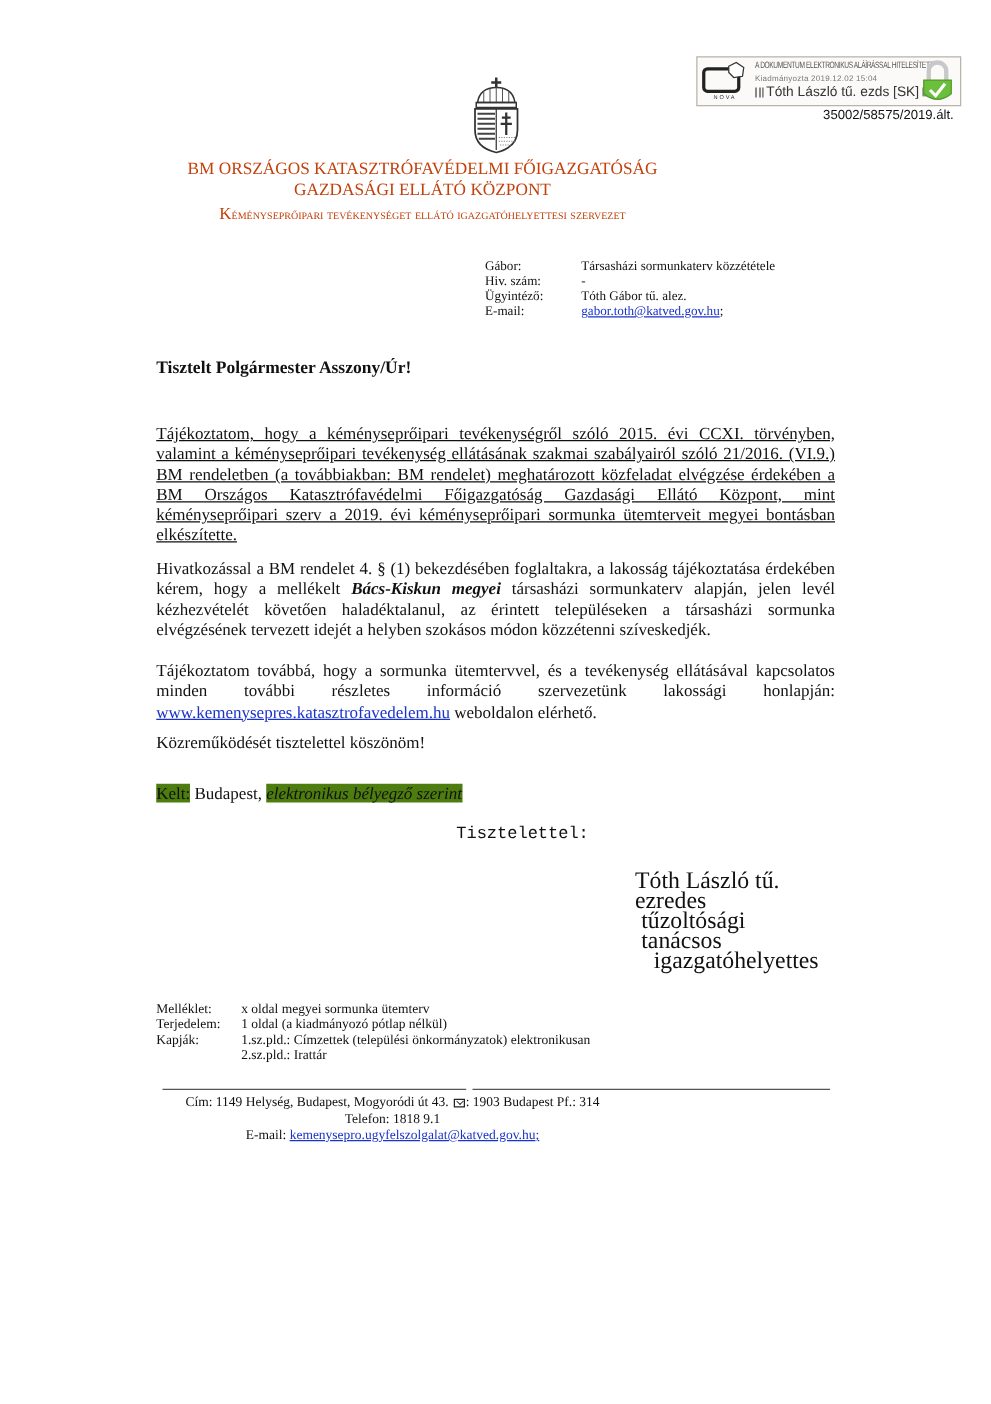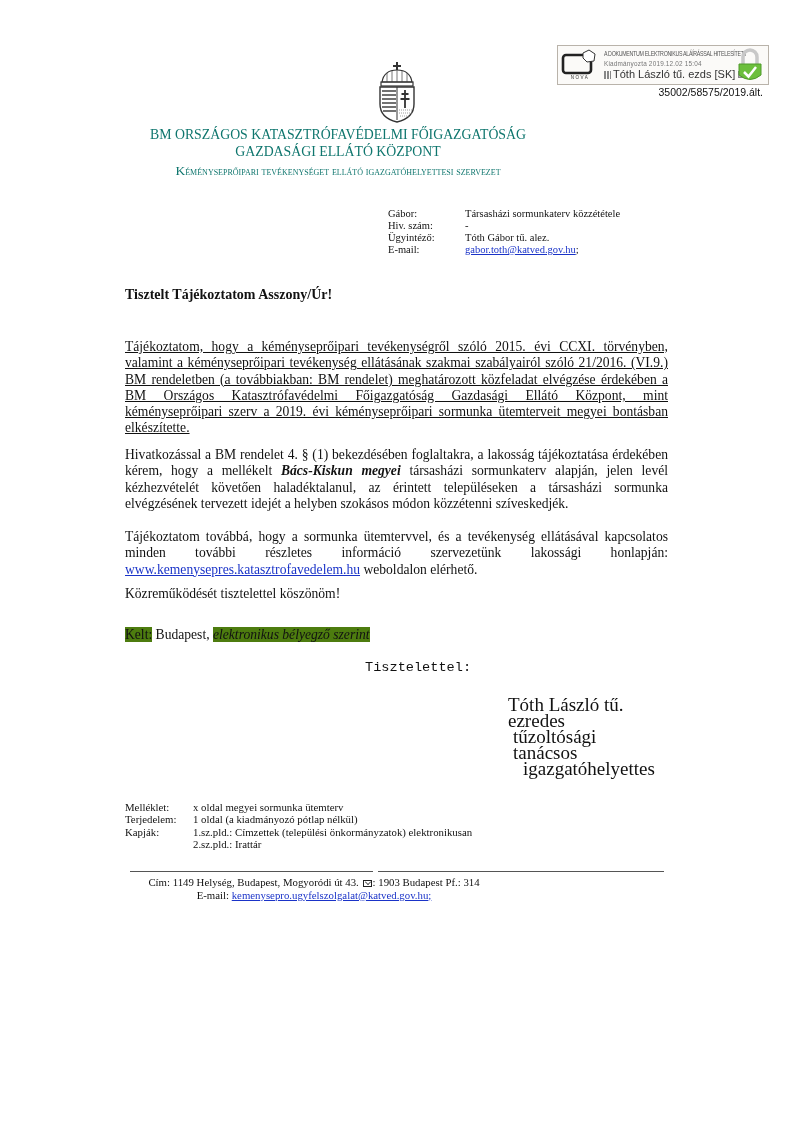--- a/index.html
+++ b/index.html
@@ -20,21 +20,21 @@
     .stamp .line2 { position:absolute; left:46px; top:14px; font-family:"Liberation Sans",sans-serif; font-size:6.4px; color:#777; white-space:nowrap; letter-spacing:0.2px; }
     .stamp .line3 { position:absolute; left:46px; top:22px; font-family:"Liberation Sans",sans-serif; font-size:11px; color:#333; white-space:nowrap; }
     .stamp .line3 .bars { display:inline-block; width:7px; height:8px; margin-right:2px; vertical-align:-1px; background: linear-gradient(to right,#888 0 2px,transparent 2px 3px,#888 3px 5px,transparent 5px 6px,#888 6px 7px); }
     .stamp .line3 .card { display:inline-block; width:7px; height:5px; margin-left:3px; background:#aaa; border:1px solid #888; vertical-align:0px; }
     .stamp .lock { position:absolute; right:3px; top:2px; width:30px; height:36px; }
 
     .docnum { right: 30px; top: 86px; font-family:"Liberation Sans",sans-serif; font-size: 10.5px; color:#111; }
 
     .crest { left: 372px; top: 60px; width: 50px; height: 64px; }
 
-    .org { left: 0; width: 676px; text-align: center; color:#0f766e; }
+    .org { left: 0; width: 676px; text-align: center; color:#c2410c; }
     .org1 { top: 127px; font-size: 13.8px; }
     .org2 { top: 144px; font-size: 13.8px; }
     .org3 { top: 163px; font-size: 11.3px; font-variant: small-caps; letter-spacing: 0; }
     .org3 .big { font-size: 13.5px; }
 
     .meta { left: 388px; top: 208px; font-size: 10.5px; line-height: 12px; }
     .meta .row { display: flex; }
     .meta .k { width: 77px; }
     .meta a { color: #1a33c8; text-decoration: underline; }
 
@@ -122,21 +122,21 @@
   <div class="row">
     <span class="k">Ügyintéző:</span>
     <span>Tóth Gábor tű. alez.</span>
   </div>
   <div class="row">
     <span class="k">E-mail:</span>
     <span><a>gabor.toth@katved.gov.hu</a><span>;</span></span>
   </div>
 </div>
 
-<div class="abs greeting">Tisztelt Tájékoztatom Asszony/Úr!</div>
+<div class="abs greeting">Tisztelt Polgármester Asszony/Úr!</div>
 
 <div class="abs para p1">Tájékoztatom, hogy a kéményseprőipari tevékenységről szóló 2015. évi CCXI. törvényben, valamint a kéményseprőipari tevékenység ellátásának szakmai szabályairól szóló 21/2016. (VI.9.) BM rendeletben (a továbbiakban: BM rendelet) meghatározott közfeladat elvégzése érdekében a BM Országos Katasztrófavédelmi Főigazgatóság Gazdasági Ellátó Központ, mint kéményseprőipari szerv a 2019. évi kéményseprőipari sormunka ütemterveit megyei bontásban elkészítette.</div>
 
 <div class="abs para p2"><span>Hivatkozással a BM rendelet 4. § (1) bekezdésében foglaltakra, a lakosság tájékoztatása érdekében kérem, hogy a mellékelt </span><span class="bi">Bács-Kiskun megyei</span><span> társasházi sormunkaterv alapján, jelen levél kézhezvételét követően haladéktalanul, az érintett településeken a társasházi sormunka elvégzésének tervezett idejét a helyben szokásos módon közzétenni szíveskedjék.</span></div>
 
 <div class="abs para p3"><span>Tájékoztatom továbbá, hogy a sormunka ütemtervvel, és a tevékenység ellátásával kapcsolatos minden további részletes információ szervezetünk lakossági honlapján: </span><a>www.kemenysepres.katasztrofavedelem.hu</a><span> weboldalon elérhető.</span></div>
 
 <div class="abs para p4">Közreműködését tisztelettel köszönöm!</div>
 
 <div class="abs kelt"><span class="hl">Kelt:</span><span> Budapest, </span><span class="hl it">elektronikus bélyegző szerint</span></div>
@@ -166,14 +166,15 @@
     <span class="k"></span>
     <span>2.sz.pld.: Irattár</span>
   </div>
 </div>
 
 <div class="abs hr1"></div>
 <div class="abs hr2"></div>
 
 <div class="abs footer">
   <div><span>Cím: 1149 Helység, Budapest, Mogyoródi út 43. </span><span class="envelope"></span><span>: 1903 Budapest Pf.: 314</span></div>
+  <div>Telefon: 1818   9.1</div>
   <div><span>E-mail: </span><a><span>kemenysepro.ugyfelszolgalat@katved.gov.hu</span><span>;</span></a></div>
 </div>
 
 </body></html>

